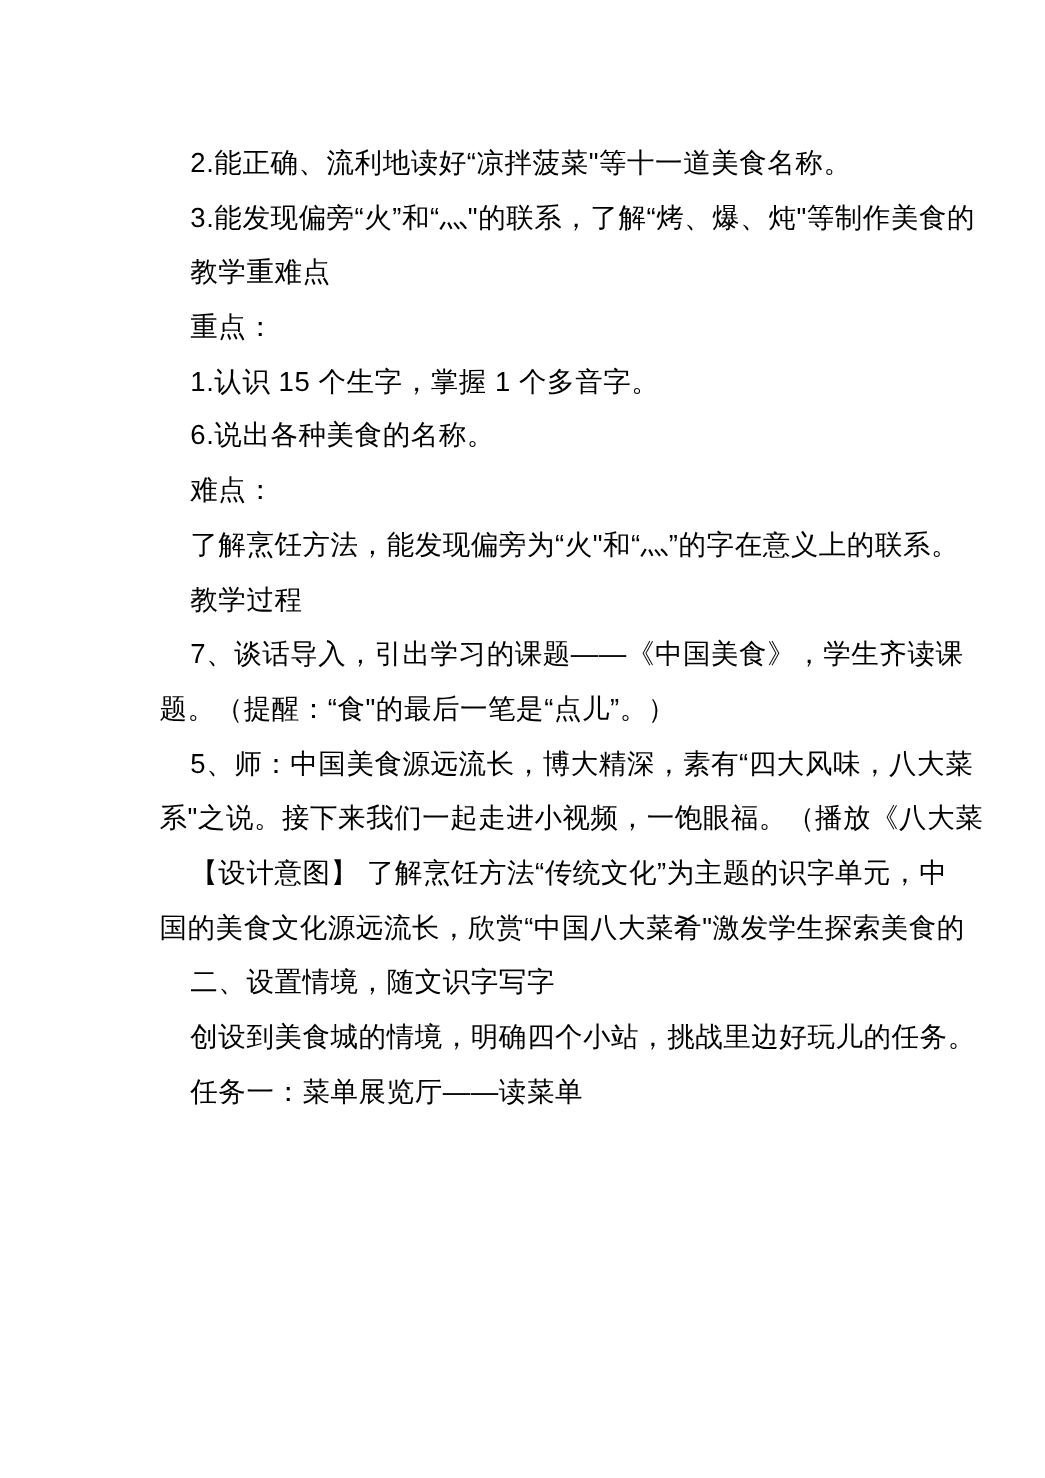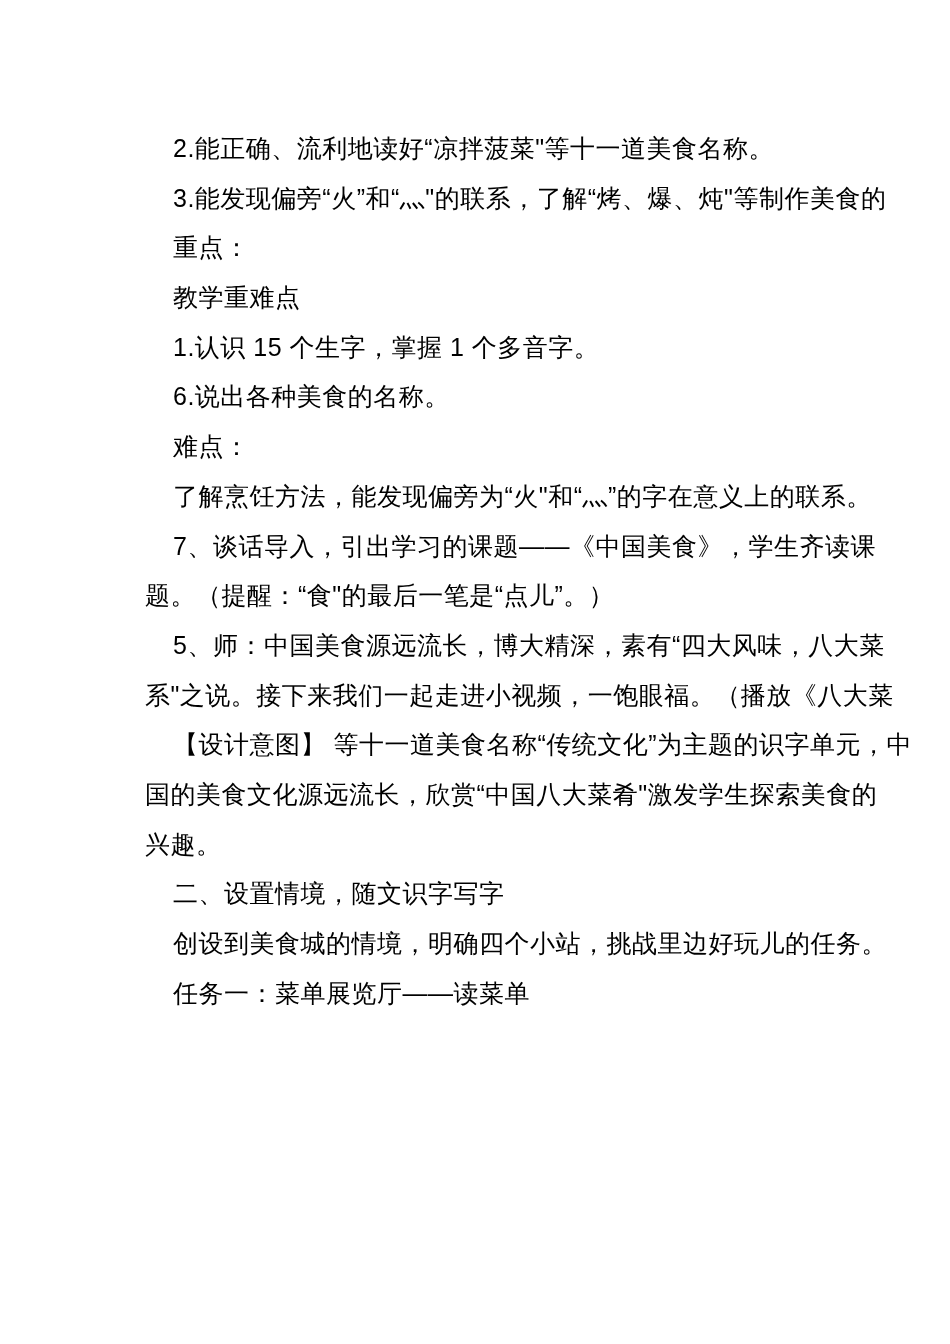--- a/index.html
+++ b/index.html
@@ -39,30 +39,30 @@
     padding-left: 28px;
   }
 </style>
 </head>
 <body style="background: rgb(255, 255, 255);">
 
 <main class="page">
   <section class="textblock" style="color: rgb(0, 0, 0);">
       <div class="line indent">2.能正确、流利地读好“凉拌菠菜"等十一道美食名称。</div>
       <div class="line indent">3.能发现偏旁“火”和“灬"的联系，了解“烤、爆、炖"等制作美食的</div>
+      <div class="line indent">教学重难点</div>
       <div class="line indent">重点：</div>
-      <div class="line indent">教学重难点</div>
       <div class="line indent">1.认识 15 个生字，掌握 1 个多音字。</div>
       <div class="line indent">6.说出各种美食的名称。</div>
       <div class="line indent">难点：</div>
       <div class="line indent">了解烹饪方法，能发现偏旁为“火"和“灬”的字在意义上的联系。</div>
+      <div class="line indent">教学过程</div>
       <div class="line indent">7、谈话导入，引出学习的课题——《中国美食》，学生齐读课</div>
       <div class="line">题。（提醒：“食"的最后一笔是“点儿”。）</div>
       <div class="line indent">5、师：中国美食源远流长，博大精深，素有“四大风味，八大菜</div>
       <div class="line">系"之说。接下来我们一起走进小视频，一饱眼福。（播放《八大菜</div>
-      <div class="line indent">【设计意图】 等十一道美食名称“传统文化”为主题的识字单元，中</div>
+      <div class="line indent">【设计意图】 了解烹饪方法“传统文化”为主题的识字单元，中</div>
       <div class="line">国的美食文化源远流长，欣赏“中国八大菜肴"激发学生探索美食的</div>
-      <div class="line">兴趣。</div>
       <div class="line indent">二、设置情境，随文识字写字</div>
       <div class="line indent">创设到美食城的情境，明确四个小站，挑战里边好玩儿的任务。</div>
       <div class="line indent">任务一：菜单展览厅——读菜单</div>
     </section>
 </main>
 
 </body></html>

